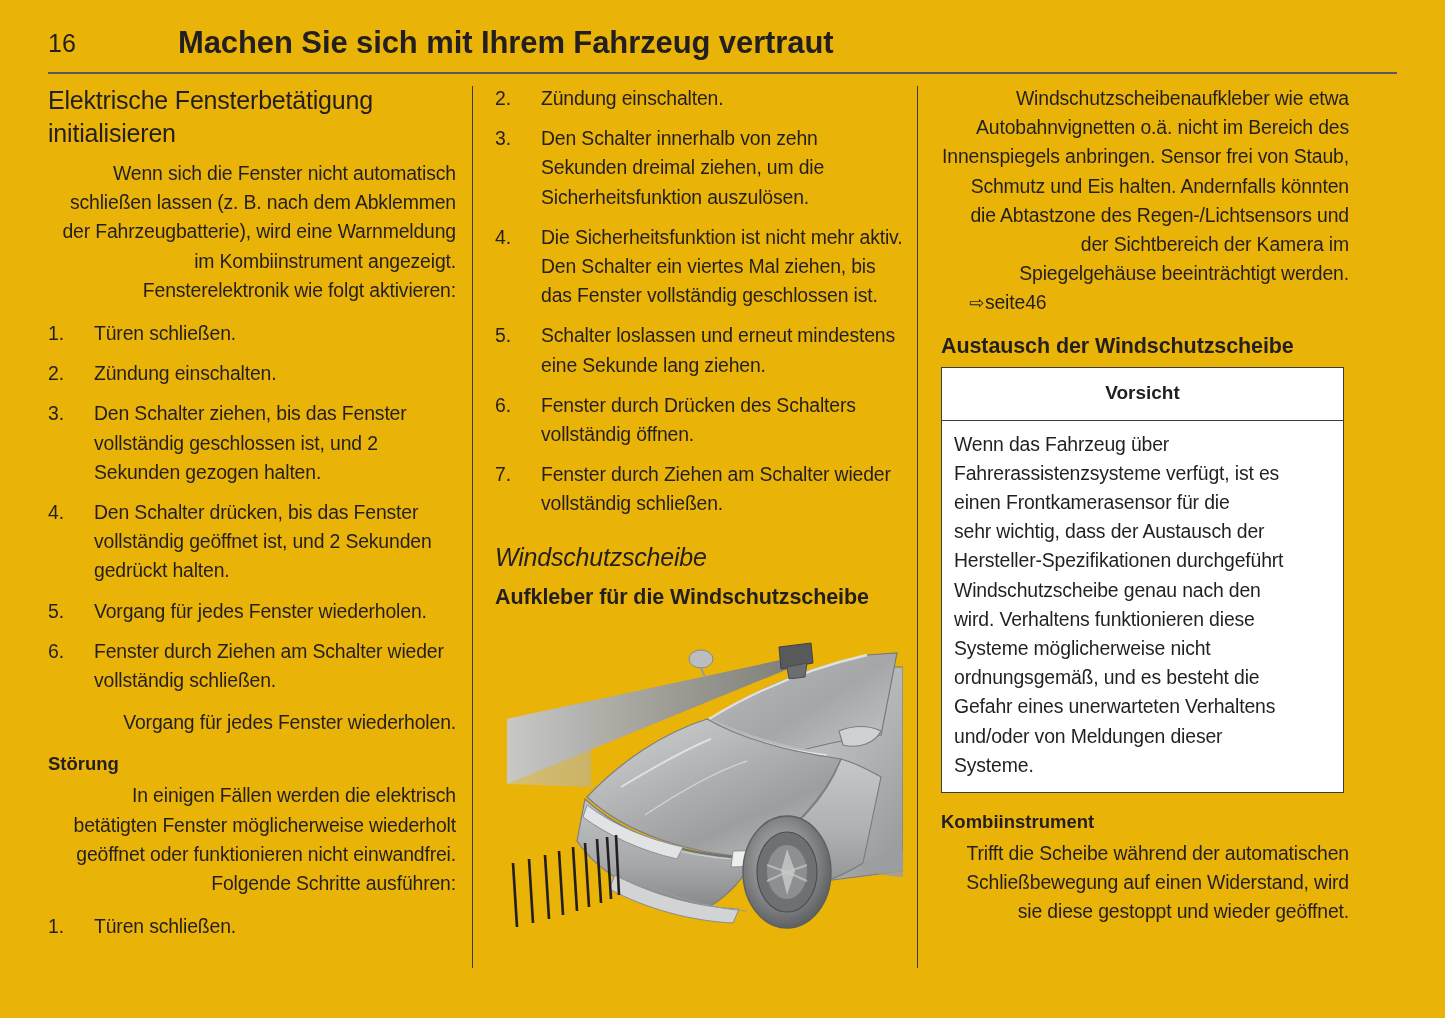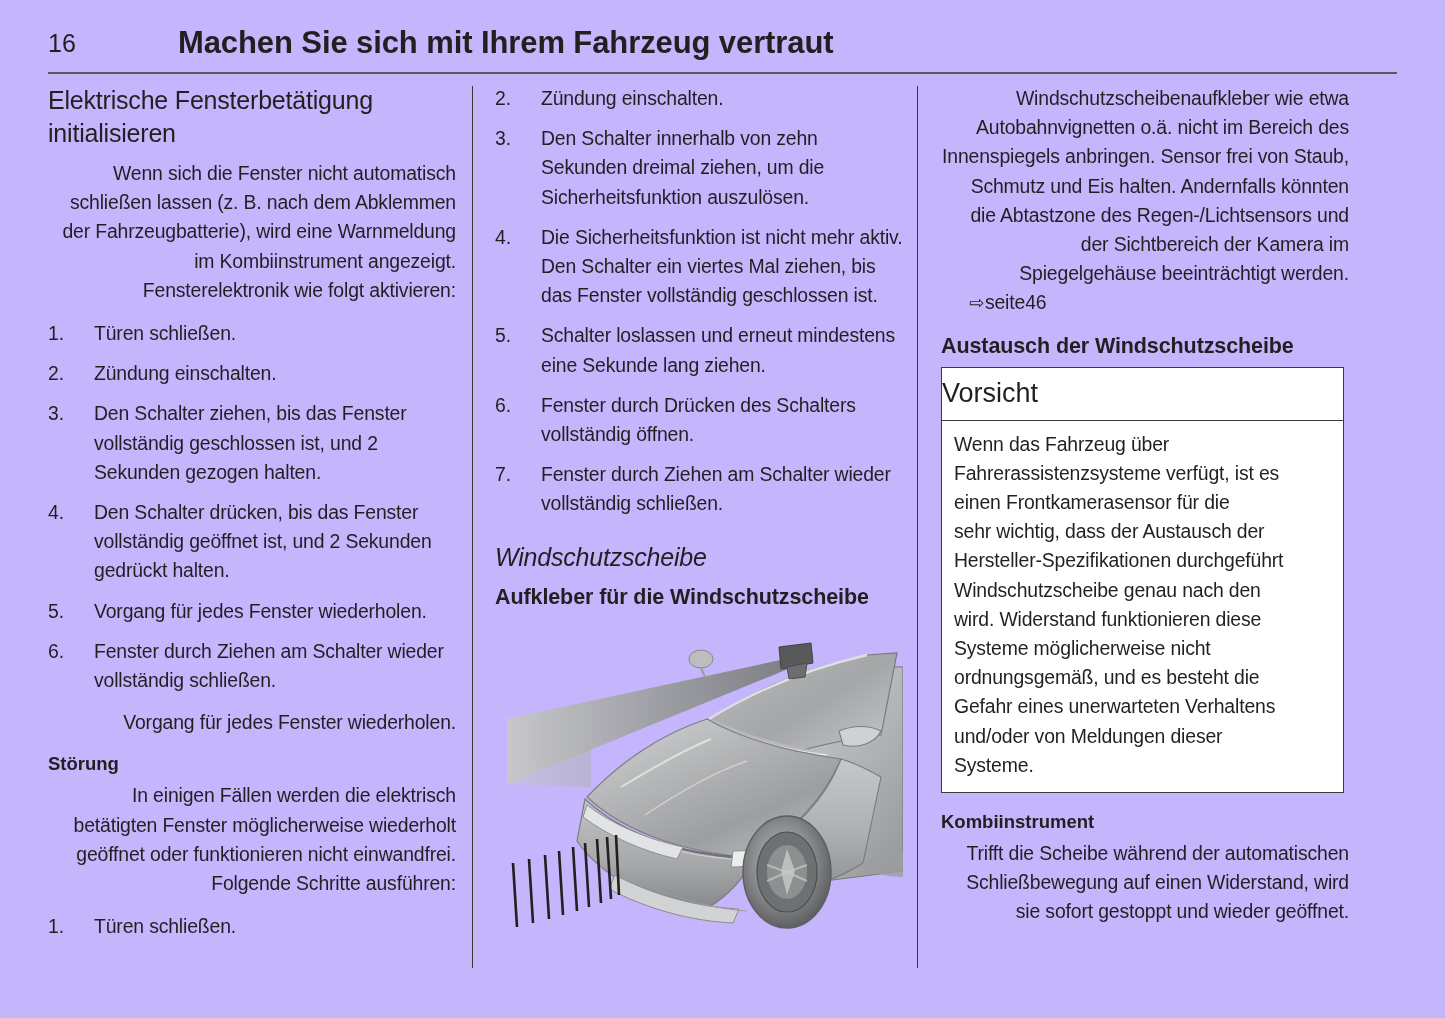--- a/index.html
+++ b/index.html
@@ -13,21 +13,21 @@
     position: relative;
     font-family: "Liberation Sans", sans-serif;
     color: #231f20;
     -webkit-font-smoothing: antialiased;
   }
 
   
   .page {
     position: absolute;
     inset: 0;
-    background: #c4b5fd;
+    background: #eab308;
     padding-left: 33px;
   }
 
   
   .page-header {
     position: absolute;
     left: 48px;
     top: 28px;
     width: 1349px;
     height: 40px;
@@ -150,24 +150,25 @@
   
   .notice-box {
     border: 1.8px solid #3a3a3a;
     margin: 6px 0 16px 0;
     width: 403px;
     box-sizing: border-box;
     background: #fff;
   }
   .notice-head {
     border-bottom: 1.8px solid #3a3a3a;
-    font-size: 27px;
+    text-align: center;
+    font-size: 19px;
     line-height: 28px;
     padding: 11px 0 13px 0;
-    font-weight: 400;
+    font-weight: 700;
   }
   .notice-body {
     padding: 9px 12px 12px 12px;
     font-size: 19.4px;
     line-height: 29.2px;
     letter-spacing: -0.15px;
   }
   .notice-body .nb-line { display: block; }
 
   
@@ -409,28 +410,28 @@
 
       <div class="notice-box">
         <div class="notice-head">Vorsicht</div>
         <div class="notice-body">
           <span class="nb-line">Wenn das Fahrzeug über</span>
           <span class="nb-line">Fahrerassistenzsysteme verfügt, ist es</span>
           <span class="nb-line">einen Frontkamerasensor für die</span>
           <span class="nb-line">sehr wichtig, dass der Austausch der</span>
           <span class="nb-line">Hersteller-Spezifikationen durchgeführt</span>
           <span class="nb-line">Windschutzscheibe genau nach den</span>
-          <span class="nb-line">wird. Widerstand funktionieren diese</span>
+          <span class="nb-line">wird. Verhaltens funktionieren diese</span>
           <span class="nb-line">Systeme möglicherweise nicht</span>
           <span class="nb-line">ordnungsgemäß, und es besteht die</span>
           <span class="nb-line">Gefahr eines unerwarteten Verhaltens</span>
           <span class="nb-line">und/oder von Meldungen dieser</span>
           <span class="nb-line">Systeme.</span>
         </div>
       </div>
 
       <h3 class="h3">Kombiinstrument</h3>
-      <p class="body">Trifft die Scheibe während der automatischen Schließbewegung auf einen Widerstand, wird sie sofort gestoppt und wieder geöffnet.</p>
+      <p class="body">Trifft die Scheibe während der automatischen Schließbewegung auf einen Widerstand, wird sie diese gestoppt und wieder geöffnet.</p>
 
     </div>
 
   </div>
 </div>
 
 </body></html>

